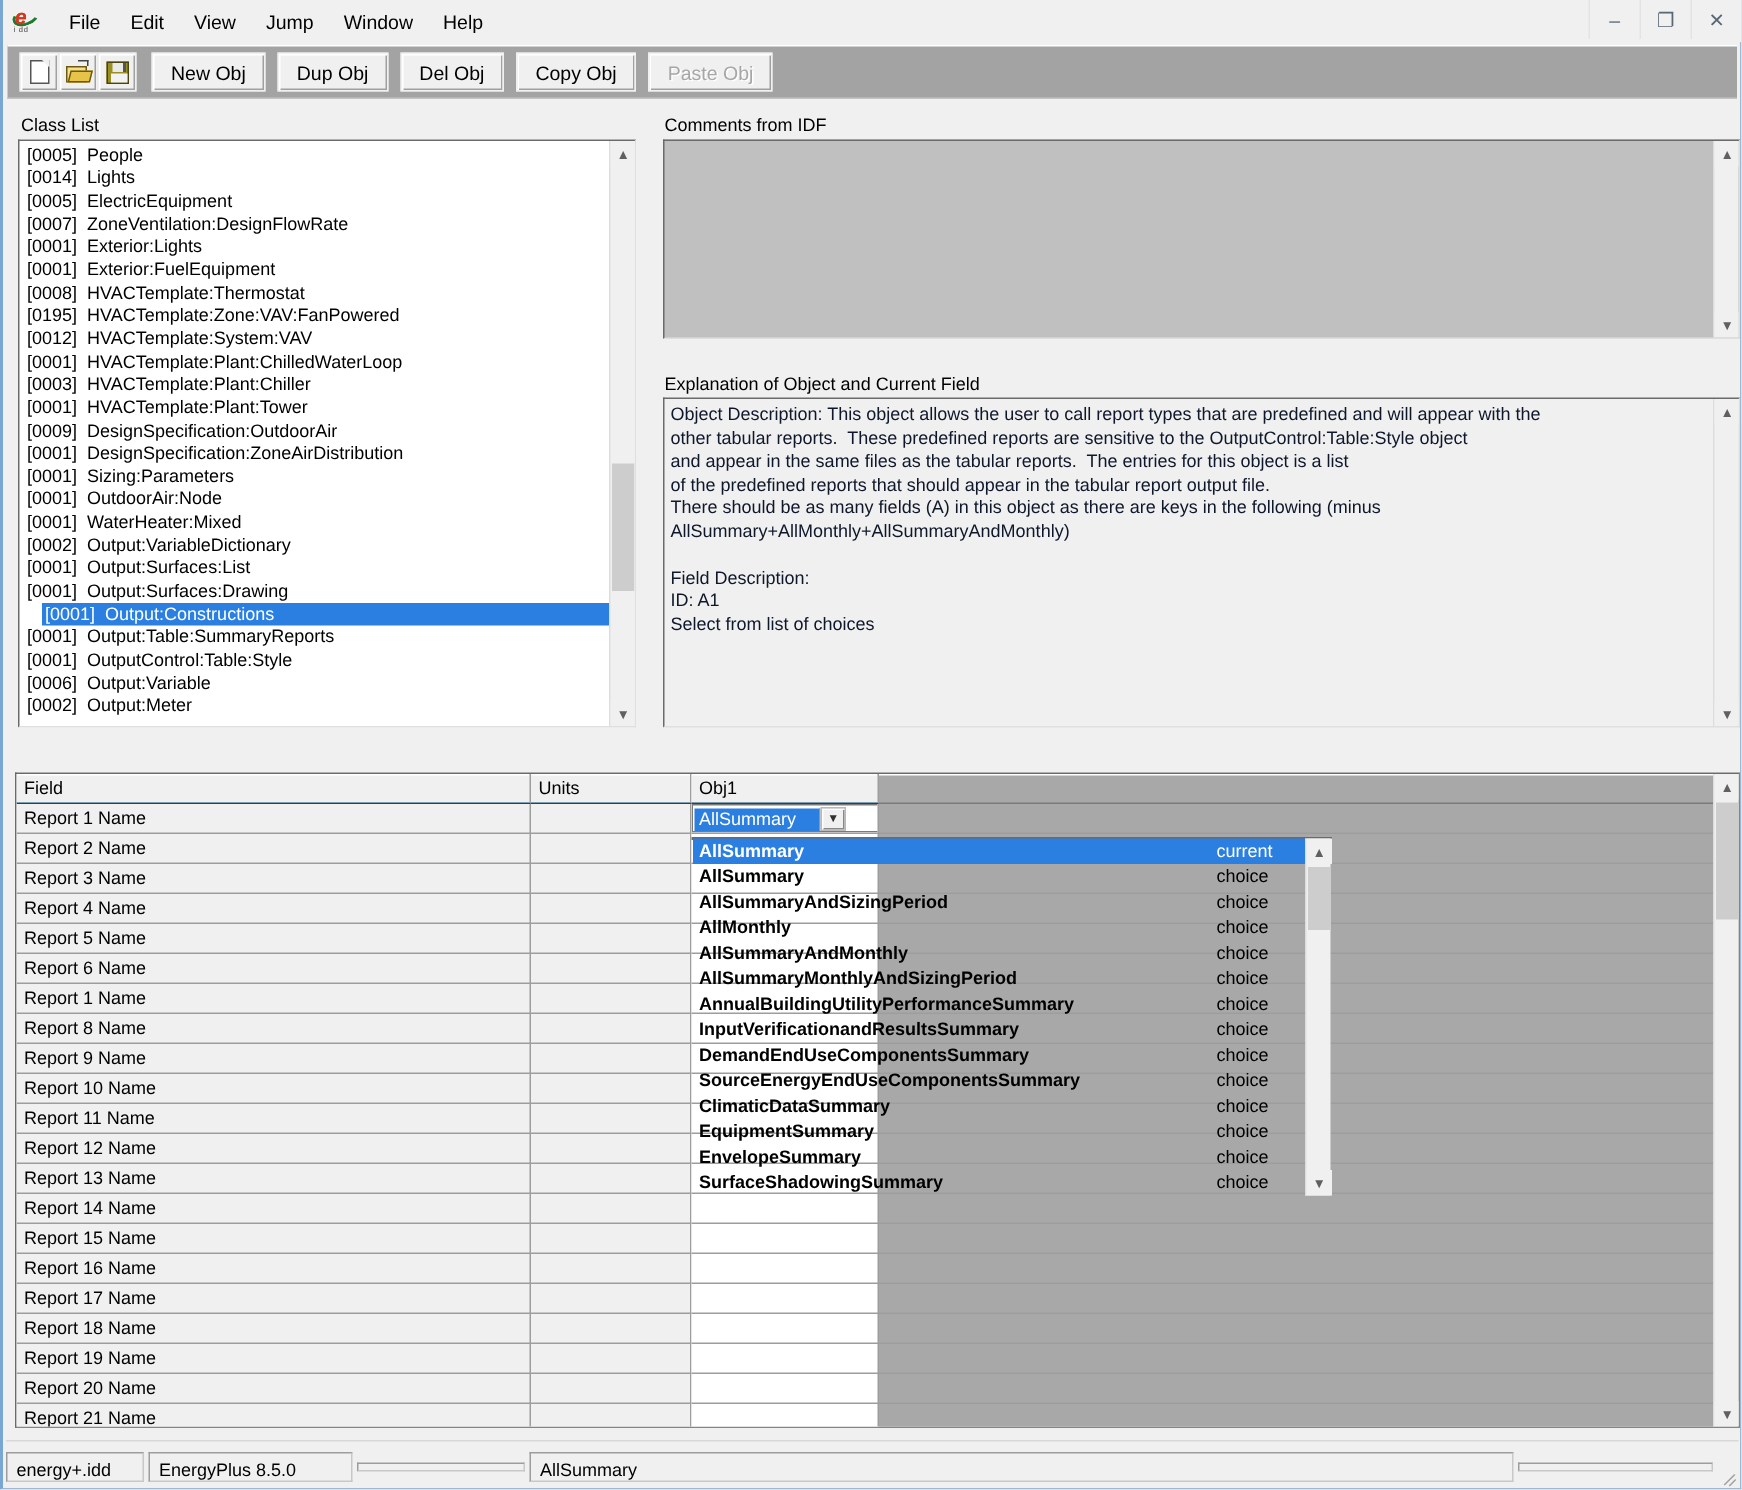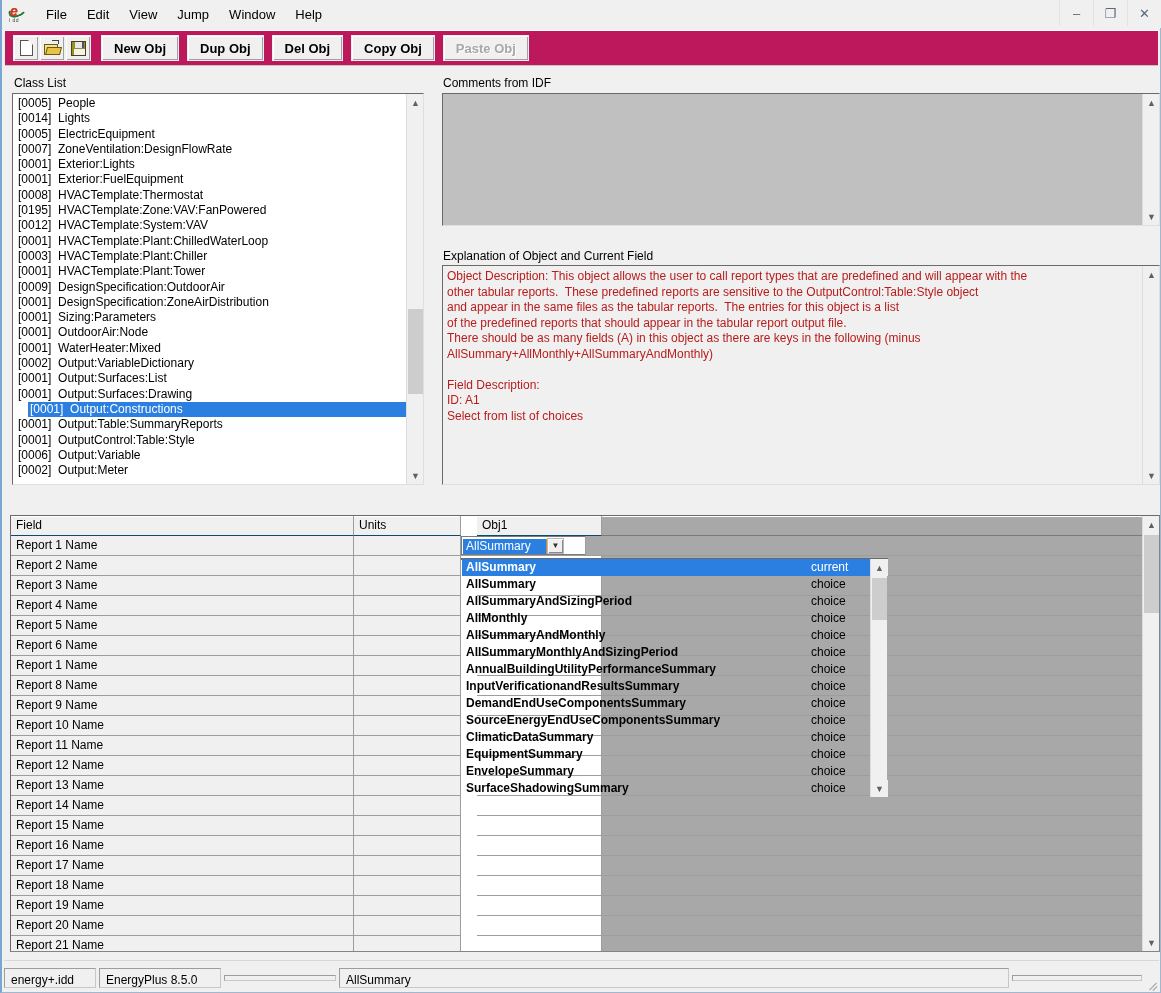--- a/index.html
+++ b/index.html
@@ -57,24 +57,24 @@
   }
   .wincontrols div {
     width: 34px; display: flex; align-items: center; justify-content: center;
     color: #5a6775; font-size: 13px; cursor: default;
     border-left: 1px solid #e3e3e3;
   }
 
   
   .toolbar {
     position: absolute; left: 3px; top: 30px; width: 1153px; height: 36px;
-    background: #be185d;
+    background: #a3a3a3;
     border-top: 1px solid #fff;
     border-bottom: 1px solid #c4c4c4;
-    display: flex; align-items: center; padding-left: 8px; font-weight: bold;
+    display: flex; align-items: center; padding-left: 8px;
   }
   .tbtn {
     height: 26px; min-width: 26px;
     background: #f0f0f0;
     border: 1px solid #f0f0f0;
     display: flex; align-items: center; justify-content: center;
     margin-right: 2px;
     font-size: 13px; color: #000;
     box-shadow: inset 1px 1px 0 #fff, inset -1px -1px 0 #a0a0a0;
     cursor: default;
@@ -170,21 +170,21 @@
     left: 440px; top: 93px; width: 718px; height: 133px;
     background: #c0c0c0;
   }
   #commentsbox .vsb { background: #f0f0f0; }
 
   
   #explbox { left: 440px; top: 265px; width: 718px; height: 220px; background: #f0f0f0; }
   .exptext {
     position: absolute; left: 4px; top: 3px; right: 20px; bottom: 2px;
     font-size: 12px; line-height: 15.5px; white-space: pre-wrap;
-    color: #b91c1c;
+    color: #0f172a;
   }
 
   
   #gridwrap {
     position: absolute; left: 8px; top: 515px; width: 1150px; height: 437px;
     border: 1px solid #848484;
     border-top-color: #6a6a6a; border-left-color: #6a6a6a;
     background: #fff; overflow: hidden;
   }
   .gridscroll {
@@ -198,21 +198,21 @@
     padding: 2px 0 0 5px; font-size: 12px; overflow: hidden;
     white-space: nowrap; background: #fff;
   }
   .ghead .gcell {
     background: #f0f0f0;
     box-shadow: inset 0 1px 0 #fff;
     border-bottom: 1px solid #0c4a6e;
   }
   .c-field  { width: 343px; }
   .c-units  { width: 107px; }
-  .c-obj1   { width: 125px; margin-left: 16px; }
+  .c-obj1   { width: 125px; }
   .c-rest   { flex: 1; background: #a8a8a8; border-right: none; }
   .ghead .c-rest { background: #a8a8a8; border-bottom: 1px solid #7a7a7a; }
   .grow .gcell.c-field { background: #f0f0f0; }
   .grow .gcell.c-units { background: #f0f0f0; }
 
   
   .combocell {
     width: 125px; position: relative; border-right: 1px solid #9d9d9d;
     border-bottom: 1px solid #9d9d9d; background: #fff; padding: 0;
   }
@@ -263,21 +263,21 @@
     padding-top: 4px;
   }
   .spanel {
     border: 1px solid #c8c8c8;
     border-top-color: #9d9d9d; border-left-color: #9d9d9d;
     margin-right: 3px; padding: 4px 6px 0 6px;
     font-size: 12px; background: #f0f0f0; white-space: nowrap;
     overflow: hidden;
   }
   .sp1 { width: 92px; }
-  .sp2 { width: 122px; }
+  .sp2 { width: 136px; }
   .sp3 { width: 112px; }
   .sp4 { flex: 1; }
   .sp5 { width: 130px; }
   .sizegrip {
     width: 14px; align-self: flex-end; height: 14px; position: relative;
   }
   .sizegrip i {
     position: absolute; background: #a0a0a0; height: 1px;
     transform: rotate(-45deg); right: 1px;
   }

